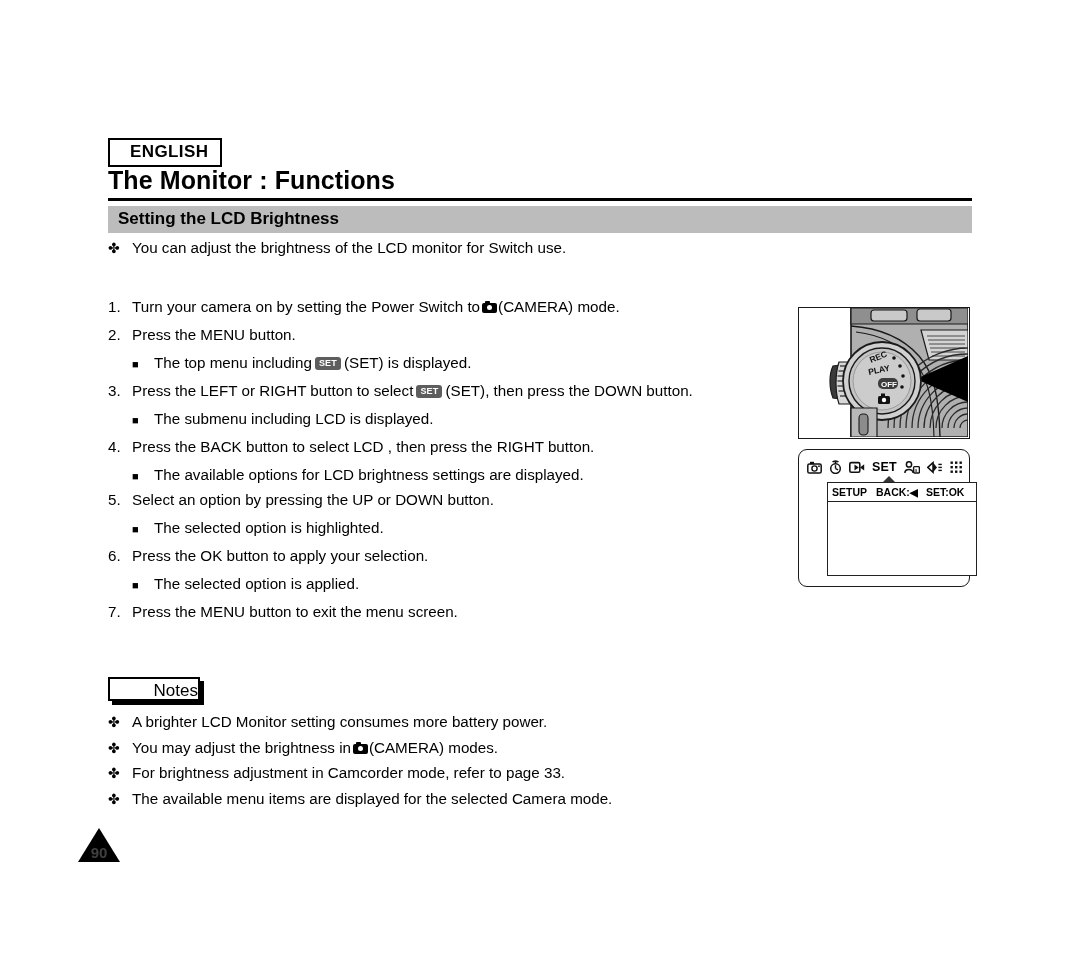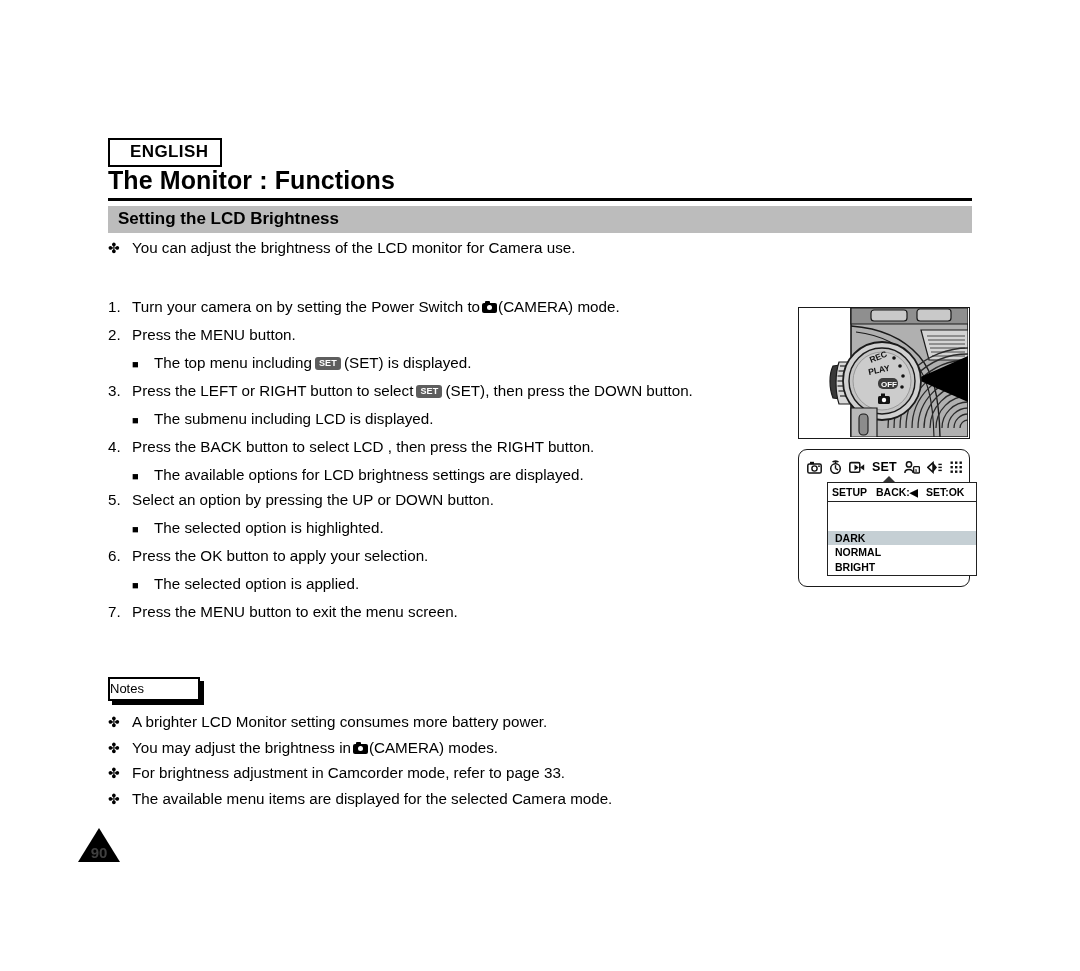--- a/index.html
+++ b/index.html
@@ -171,22 +171,22 @@
     height: 24px;
     border: 2px solid #000;
     background: #fff;
     box-sizing: border-box;
     box-shadow: 4px 4px 0 0 #000;
   }
   .notes-label {
     position: absolute;
     left: 0; right: 0;
     top: 2px;
-    text-align: left;
-    font-size: 13px;
+    text-align: right;
+    font-size: 17px;
   }
 
   .notes-text {
     position: absolute;
     left: 108px;
     top: 712px;
     width: 690px;
     font-size: 15.2px;
   }
   .notes-text .row { margin-bottom: 6px; }
@@ -350,21 +350,21 @@
 <div class="title-rule"></div>
 
 <div class="section-bar">
   <div class="section-bar-label">Setting the LCD Brightness</div>
 </div>
 
 <div class="body-text">
 
   <div class="row">
     <span class="marker">✤</span>
-    <span class="txt">You can adjust the brightness of the LCD monitor for Camera use.</span>
+    <span class="txt">You can adjust the brightness of the LCD monitor for Switch use.</span>
   </div>
 
   <div class="spacer-lg"></div>
 
   <div class="row">
     <span class="marker num">1.</span>
     <span class="txt"><span>Turn your camera on by setting the Power Switch to</span><span class="ico-cam"><i></i></span><span>(CAMERA) mode.</span></span>
   </div>
 
   <div class="row">
@@ -593,22 +593,15 @@
   <div class="caret"></div>
 
   <div class="menu-panel">
     <div class="menu-head">
       <span class="hl">SETUP</span>
       <span class="hm"><span>BACK:</span><span>◀</span></span>
       <span>SET:OK</span>
     </div>
 
     <div class="menu-body">
-      <div class="menu-col-right">
-        <div class="mrow-r blank">&nbsp;</div>
-        <div class="mrow-r blank">&nbsp;</div>
-        <div class="mrow-r sel">DARK</div>
-        <div class="mrow-r">NORMAL</div>
-        <div class="mrow-r">BRIGHT</div>
-      </div>
     </div>
   </div>
 </div>
 
 </body></html>

